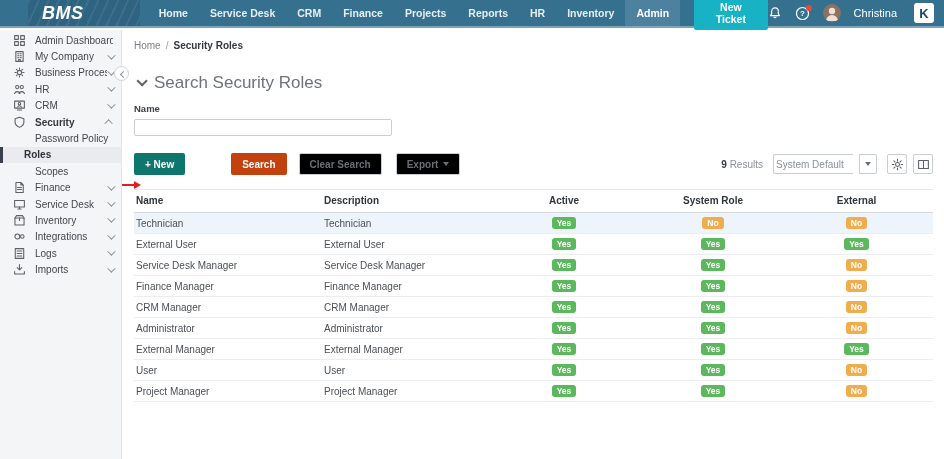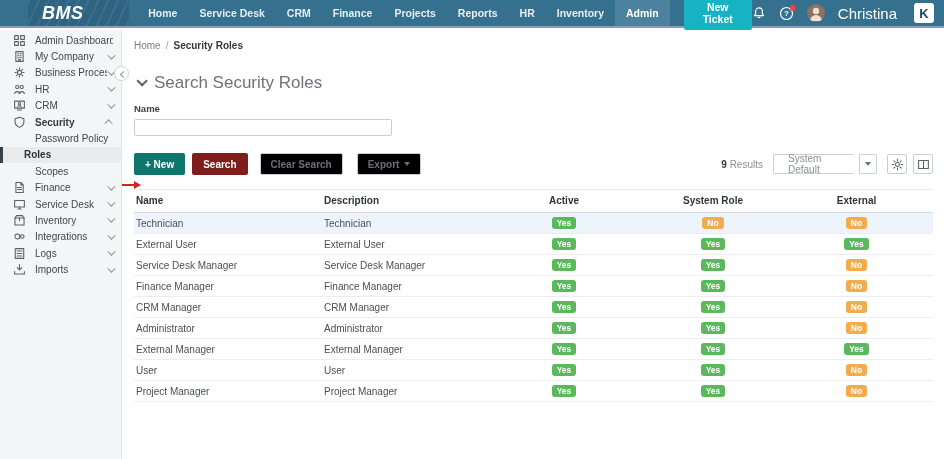--- a/index.html
+++ b/index.html
@@ -34,21 +34,21 @@
     font-size:10.5px; font-weight:bold; border:none; border-radius:2px;
     padding:5px 12px; cursor:pointer;
   }
   .nav-right { margin-left:auto; display:flex; align-items:center; gap:13px; padding-right:10px; }
   .icon-btn { background:none; border:none; cursor:pointer; display:flex; align-items:center; position:relative; }
   .help-dot { position:absolute; top:-1px; right:-2px; width:6px; height:6px; border-radius:50%; background:#e8483f; }
   .avatar {
     width:18px; height:18px; border-radius:50%; background:#8c7262; overflow:hidden;
     display:flex; align-items:flex-end; justify-content:center;
   }
-  .user-name { color:#fff; font-size:15px; }
+  .user-name { color:#fff; font-size:11px; }
   .brand-badge {
     width:20px; height:20px; background:#fff; border-radius:3px; margin-left:4px;
     display:flex; align-items:center; justify-content:center;
     color:#1c4a68; font-weight:bold; font-size:13px; cursor:pointer;
   }
 
   
   .sidebar {
     position:absolute; top:30px; left:0; width:122px; height:429px;
     background:#f4f5f7; border-right:1px solid #e3e5e8; padding-top:2px;
@@ -91,30 +91,30 @@
 
   .name-label { padding:10px 0 3px 11px; font-size:9.5px; font-weight:bold; color:#3c4146; }
   .name-input {
     margin-left:11px; width:258px; height:17px; border:1px solid #c9ced3; border-radius:2px;
     font-size:10px; padding:0 5px; color:#444; background:#fff;
   }
 
   .toolbar { display:flex; align-items:center; margin:17px 11px 0 11px; }
   .btn { font-size:10px; font-weight:bold; border-radius:2px; cursor:pointer; padding:4.5px 10px; border:1px solid transparent; }
   .btn-new { background:#0f766e; color:#fff; margin-right:7px; }
-  .btn-search { background:#7f1d1d; color:#fff; margin-right:12px; }
+  .btn-search { background:#c2410c; color:#fff; margin-right:12px;margin-left:39px; }
   .btn-outline { background:#000000; color:#6a7075; border-color:#c9ced3; font-weight:bold; margin-right:14px; display:flex; align-items:center; gap:5px; }
   .caret-dn { width:0; height:0; border-left:3.5px solid transparent; border-right:3.5px solid transparent; border-top:4px solid #6a7075; }
 
   .toolbar-right { margin-left:auto; display:flex; align-items:center; gap:6px; }
   .results-text { font-size:10px; color:#8a9096; margin-right:4px; }
   .results-text b { color:#33383d; }
   .view-select {
     width:80px; height:20px; border:1px solid #c9ced3; border-radius:2px 0 0 2px; border-right:none;
-    display:flex; align-items:center; padding:0 14px; font-size:10px; color:#8a9096; cursor:pointer; background:#fff;
+    display:flex; align-items:center; padding:0 2px; font-size:10px; color:#8a9096; cursor:pointer; background:#fff;
   }
   .view-caret {
     width:18px; height:20px; border:1px solid #c9ced3; border-radius:0 2px 2px 0;
     display:flex; align-items:center; justify-content:center; cursor:pointer; background:#fff; margin-right:4px;
   }
   .sq-btn {
     width:20px; height:20px; border:1px solid #c9ced3; border-radius:2px; background:#fff;
     display:flex; align-items:center; justify-content:center; cursor:pointer;
   }
 

